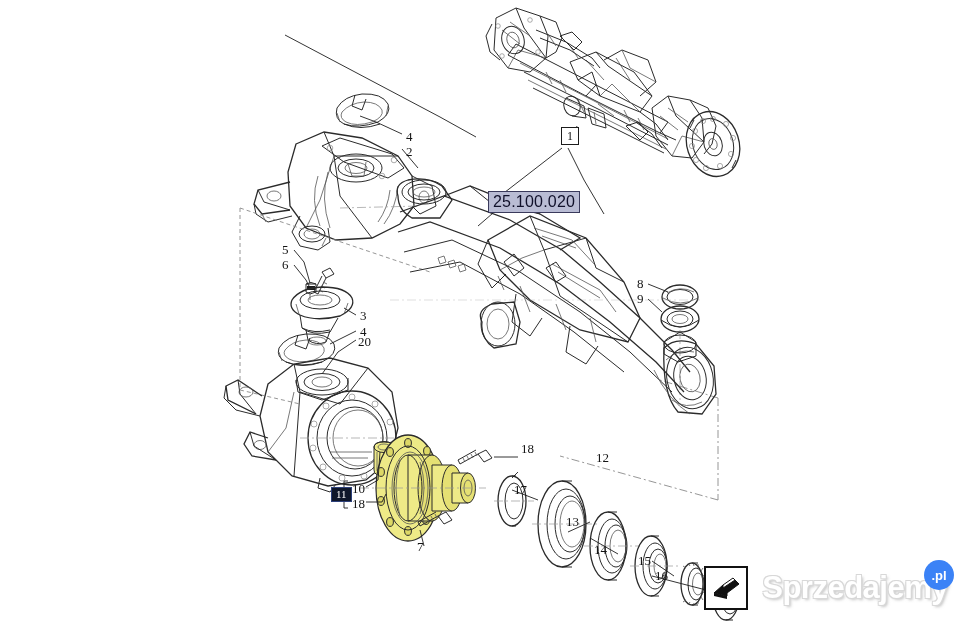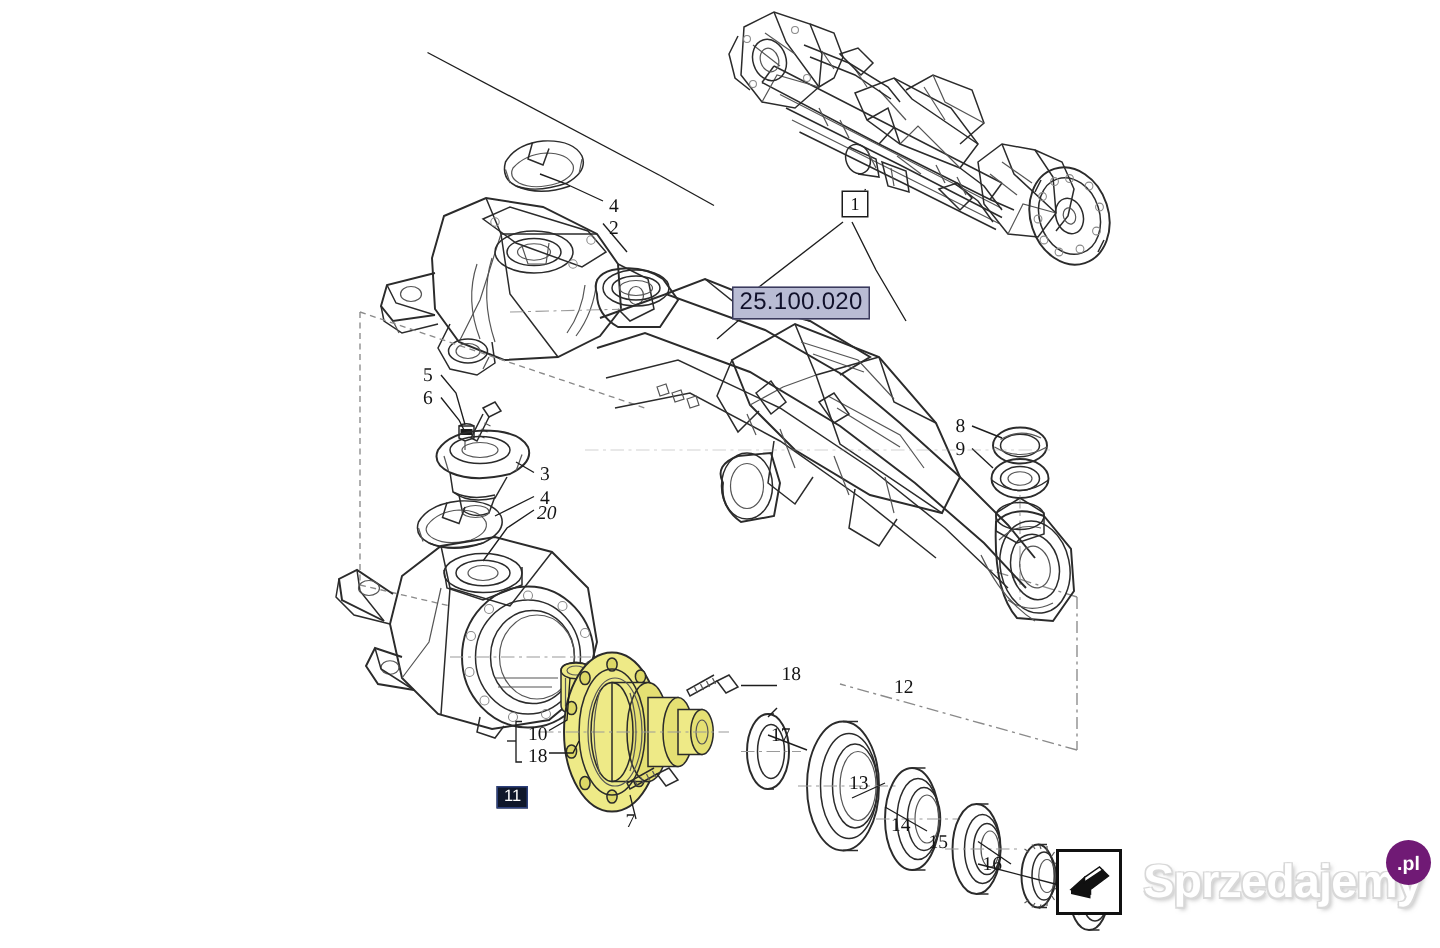--- a/index.html
+++ b/index.html
@@ -68,27 +68,26 @@
     color: #10102a;
     line-height: 1;
     padding: 2px 4px;
     white-space: nowrap;
     letter-spacing: 0.2px;
   }
   .selbox {
     position: absolute;
     border: 1px solid #2c3f7a;
     background: #0f172a;
-    font-family: Liberation Sans, sans-serif;
+    font-family: Liberation Serif, serif;
     font-size: 11px;
     color: #ffffff;
     line-height: 1;
     padding: 1px 4px;
     white-space: nowrap;
-    margin-top: 37px;
   }
   
   #watermark {
     position: absolute;
     right: 12px;
     bottom: 22px;
     display: flex;
     align-items: center;
     gap: 14px;
     user-select: none;
@@ -111,21 +110,21 @@
       1px -1px 0 #d8d8d8, -1px -1px 0 #d8d8d8,
       2px 2px 3px rgba(150,150,150,0.55);
     letter-spacing: -0.5px;
   }
   #wm-pl {
     position: absolute;
     right: -6px;
     top: -10px;
     width: 30px; height: 30px;
     border-radius: 50%;
-    background: #701a75;
+    background: #3b82f6;
     color: #ffffff;
     font-size: 13px;
     font-weight: bold;
     display: flex; align-items: center; justify-content: center;
     text-shadow: none;
     letter-spacing: 0;
   }
 </style>
 </head>
 <body>
@@ -625,32 +624,32 @@
   <div class="refbox" style="left:488px; top:191px;">25.100.020</div>
 
   <div class="selbox" style="left:331px; top:487px;">11</div>
 
   <span class="cnum" style="left:406px; top:130px;">4</span>
   <span class="cnum" style="left:406px; top:145px;">2</span>
   <span class="cnum" style="left:282px; top:243px;">5</span>
   <span class="cnum" style="left:282px; top:258px;">6</span>
   <span class="cnum" style="left:360px; top:309px;">3</span>
   <span class="cnum" style="left:360px; top:325px;">4</span>
-  <span class="cnum" style="left:358px; top:335px;font-style:italic;">20</span>
+  <span class="cnum" style="left:358px; top:335px;">20</span>
   <span class="cnum" style="left:637px; top:277px;">8</span>
   <span class="cnum" style="left:637px; top:292px;">9</span>
   <span class="cnum" style="left:352px; top:482px;">10</span>
   <span class="cnum" style="left:352px; top:497px;">18</span>
   <span class="cnum" style="left:548px; top:451px;margin-left:48px;">12</span>
   <span class="cnum" style="left:521px; top:442px;">18</span>
   <span class="cnum" style="left:514px; top:483px;text-align:center;">17</span>
   <span class="cnum" style="left:417px; top:540px;">7</span>
   <span class="cnum" style="left:566px; top:515px;">13</span>
   <span class="cnum" style="left:594px; top:543px;">14</span>
-  <span class="cnum" style="left:619px; top:554px;">15</span>
+  <span class="cnum" style="left:638px; top:554px;">15</span>
   <span class="cnum" style="left:655px; top:569px;">16</span>
 
   <div id="watermark">
     <div id="wm-iconbox">
       <svg width="30" height="28" viewBox="0 0 30 28">
         <path d="M3 19 L12 11 L12 14 L24 6 L28 10 L16 19 L16 22 Z" fill="#111" stroke="#111" stroke-width="1"></path>
         <path d="M3 19 L16 22 L16 25 L3 22 Z" fill="#111"></path>
         <path d="M12 11 L12 14 L24 6 L22 4 Z" fill="#ffffff" stroke="#111" stroke-width="1"></path>
       </svg>
     </div>

